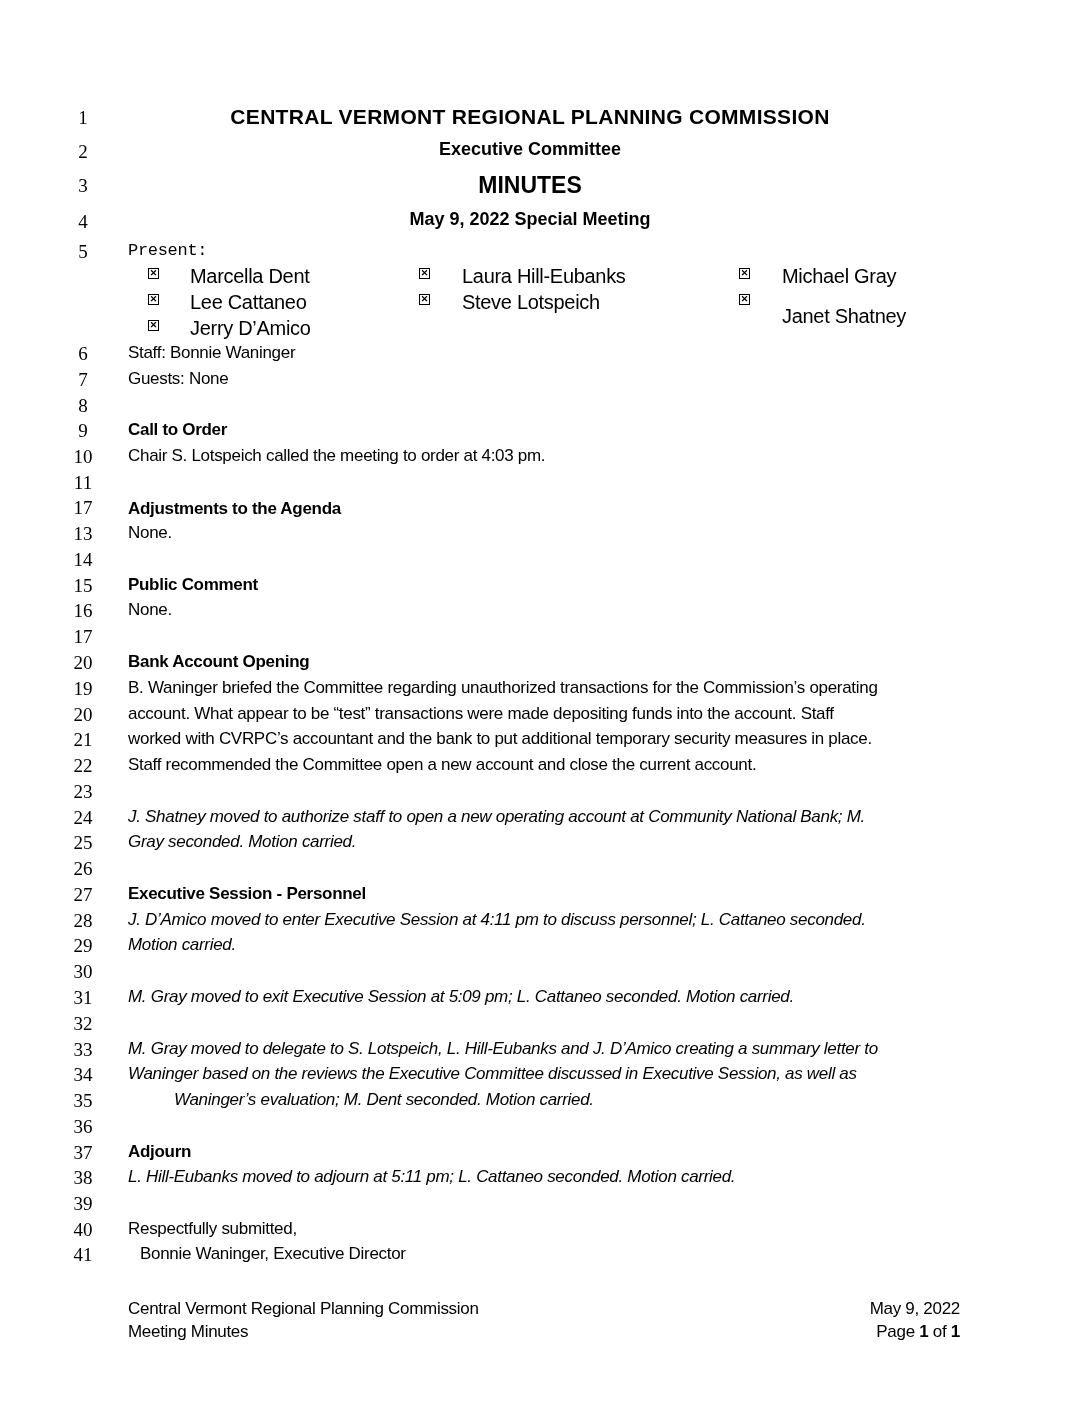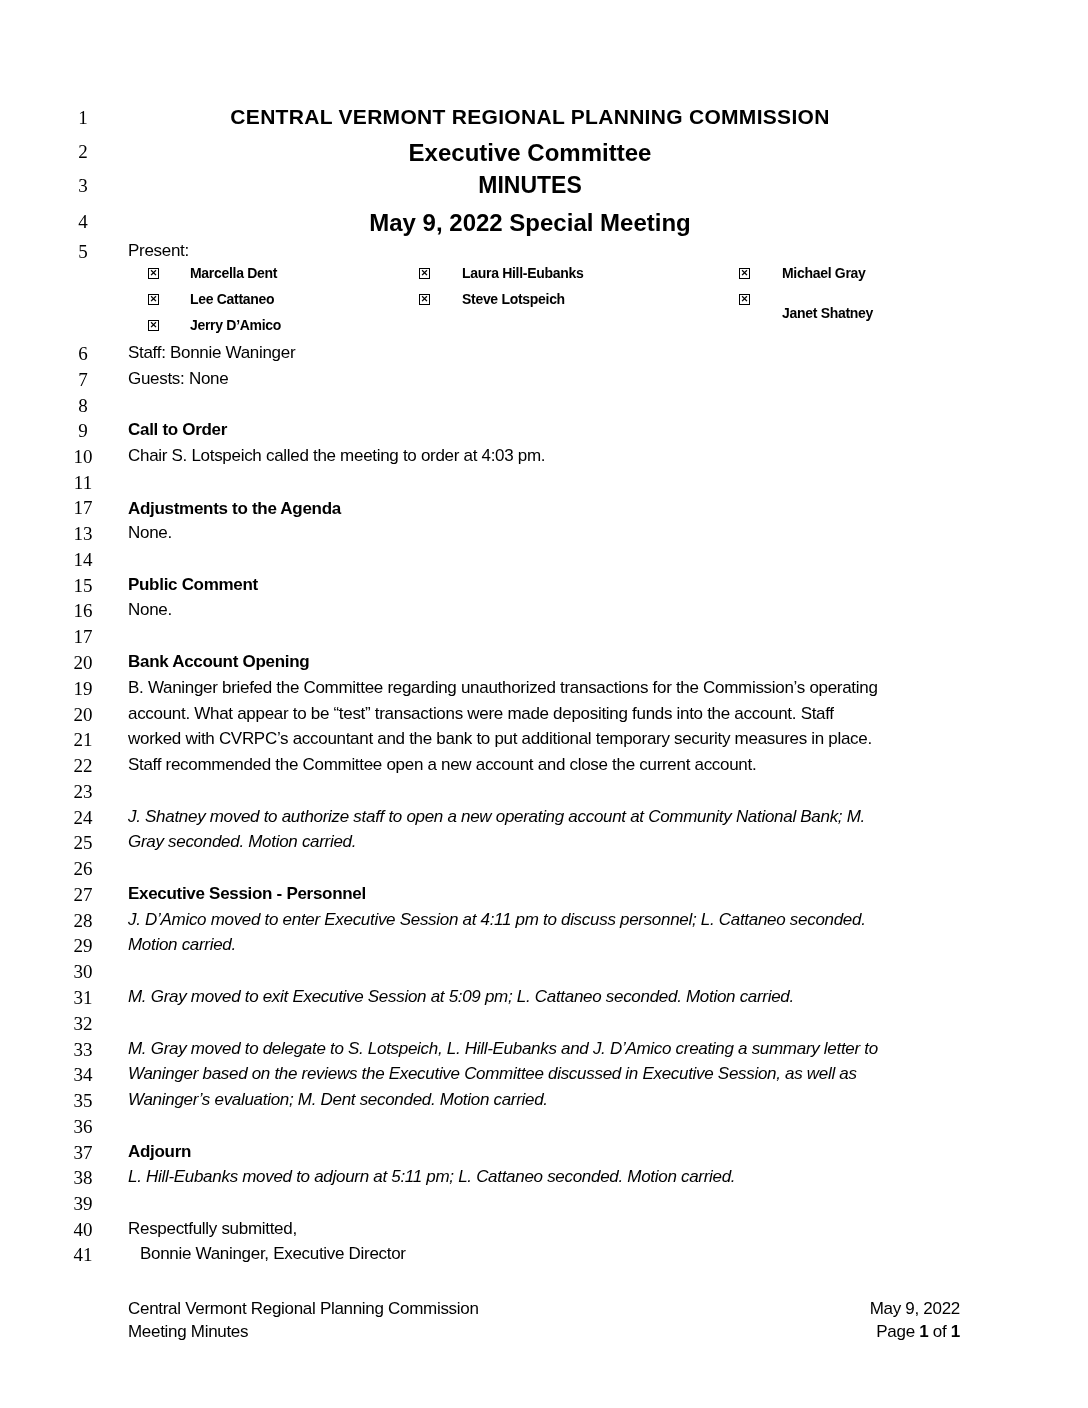--- a/index.html
+++ b/index.html
@@ -4,27 +4,27 @@
 <style>
   html, body { margin: 0; padding: 0; background: #ffffff; }
   body { width: 1088px; height: 1408px; position: relative; overflow: hidden;
          font-family: "Liberation Sans", sans-serif; color: #000; }
   .ln { position: absolute; left: 70px; width: 26px; text-align: center;
         font-family: "Liberation Serif", serif; font-size: 19px; }
   .txt { position: absolute; left: 128px; font-size: 17px; white-space: nowrap;
          letter-spacing: -0.3px; }
   .center { position: absolute; left: 130px; width: 800px; text-align: center; font-weight: bold; white-space: nowrap; }
   .h1 { font-size: 21px; letter-spacing: 0.3px; }
-  .h2 { font-size: 24px; }
+  .h2 { font-size: 18px; }
   .h3 { font-size: 23px; }
   .b { font-weight: bold; }
   .i { font-style: italic; }
   .cb { position: absolute; width: 11px; height: 11px; border: 1.5px solid #000; box-sizing: border-box;
         font-size: 9px; line-height: 8px; text-align: center; font-weight: bold; }
-  .name { position: absolute; font-size: 14px; white-space: nowrap; letter-spacing: -0.3px; font-weight: bold; }
+  .name { position: absolute; font-size: 20px; white-space: nowrap; letter-spacing: -0.3px; }
   .foot { position: absolute; font-size: 17px; white-space: nowrap; letter-spacing: -0.3px; }
 </style>
 </head>
 <body>
 
 <div>
 
   <div id="line-numbers">
       <div class="ln" style="top: 107px;">1</div>
       <div class="ln" style="top: 141px;">2</div>
@@ -67,21 +67,21 @@
       <div class="ln" style="top: 1193px;">39</div>
       <div class="ln" style="top: 1219px;">40</div>
       <div class="ln" style="top: 1244px;">41</div>
     </div>
 
   <div class="center h1" style="top:105px;">CENTRAL VERMONT REGIONAL PLANNING COMMISSION</div>
   <div class="center h2" style="top:139px;">Executive Committee</div>
   <div class="center h3" style="top:172px;">MINUTES</div>
   <div class="center h2" style="top:209px;">May 9, 2022 Special Meeting</div>
 
-  <div class="txt" style="top:241px;">Present:</div>
+  <div class="txt" style="top:241px;font-family:Liberation Mono, monospace;">Present:</div>
 
   <div>
     <div class="cb" style="left:148px;top:268px;">✕</div>
     <div class="name" style="left:190px;top:265px;">Marcella Dent</div>
   </div>
   <div>
     <div class="cb" style="left:419px;top:268px;">✕</div>
     <div class="name" style="left:462px;top:265px;">Laura Hill-Eubanks</div>
   </div>
   <div>
@@ -125,21 +125,21 @@
 
   <div class="txt i" style="top:807px;">J. Shatney moved to authorize staff to open a new operating account at Community National Bank; M.</div>
   <div class="txt i" style="top:832px;">Gray seconded.  Motion carried.</div>
 
   <div class="txt b" style="top:884px;">Executive Session - Personnel</div>
   <div class="txt i" style="top:910px;">J. D’Amico moved to enter Executive Session at 4:11 pm to discuss personnel; L. Cattaneo seconded.</div>
   <div class="txt i" style="top:935px;">Motion carried.</div>
   <div class="txt i" style="top:987px;">M. Gray moved to exit Executive Session at 5:09 pm; L. Cattaneo seconded.  Motion carried.</div>
   <div class="txt i" style="top:1039px;">M. Gray moved to delegate to S. Lotspeich, L. Hill-Eubanks and J. D’Amico creating a summary letter to</div>
   <div class="txt i" style="top:1064px;">Waninger based on the reviews the Executive Committee discussed in Executive Session, as well as</div>
-  <div class="txt i" style="top:1090px;">Waninger’s evaluation; M. Dent seconded.  Motion carried.</div>
+  <div class="txt i" style="top:1090px;margin-left:46px;">Waninger’s evaluation; M. Dent seconded.  Motion carried.</div>
 
   <div class="txt b" style="top:1142px;">Adjourn</div>
   <div class="txt i" style="top:1167px;">L. Hill-Eubanks moved to adjourn at 5:11 pm; L. Cattaneo seconded.  Motion carried.</div>
 
   <div class="txt" style="top:1219px;">Respectfully submitted,</div>
   <div class="txt" style="top:1244px;margin-left:12px;">Bonnie Waninger, Executive Director</div>
 
   <div>
     <div class="foot" style="left:128px;top:1299px;">Central Vermont Regional Planning Commission</div>
     <div class="foot" style="left:128px;top:1322px;">Meeting Minutes</div>

